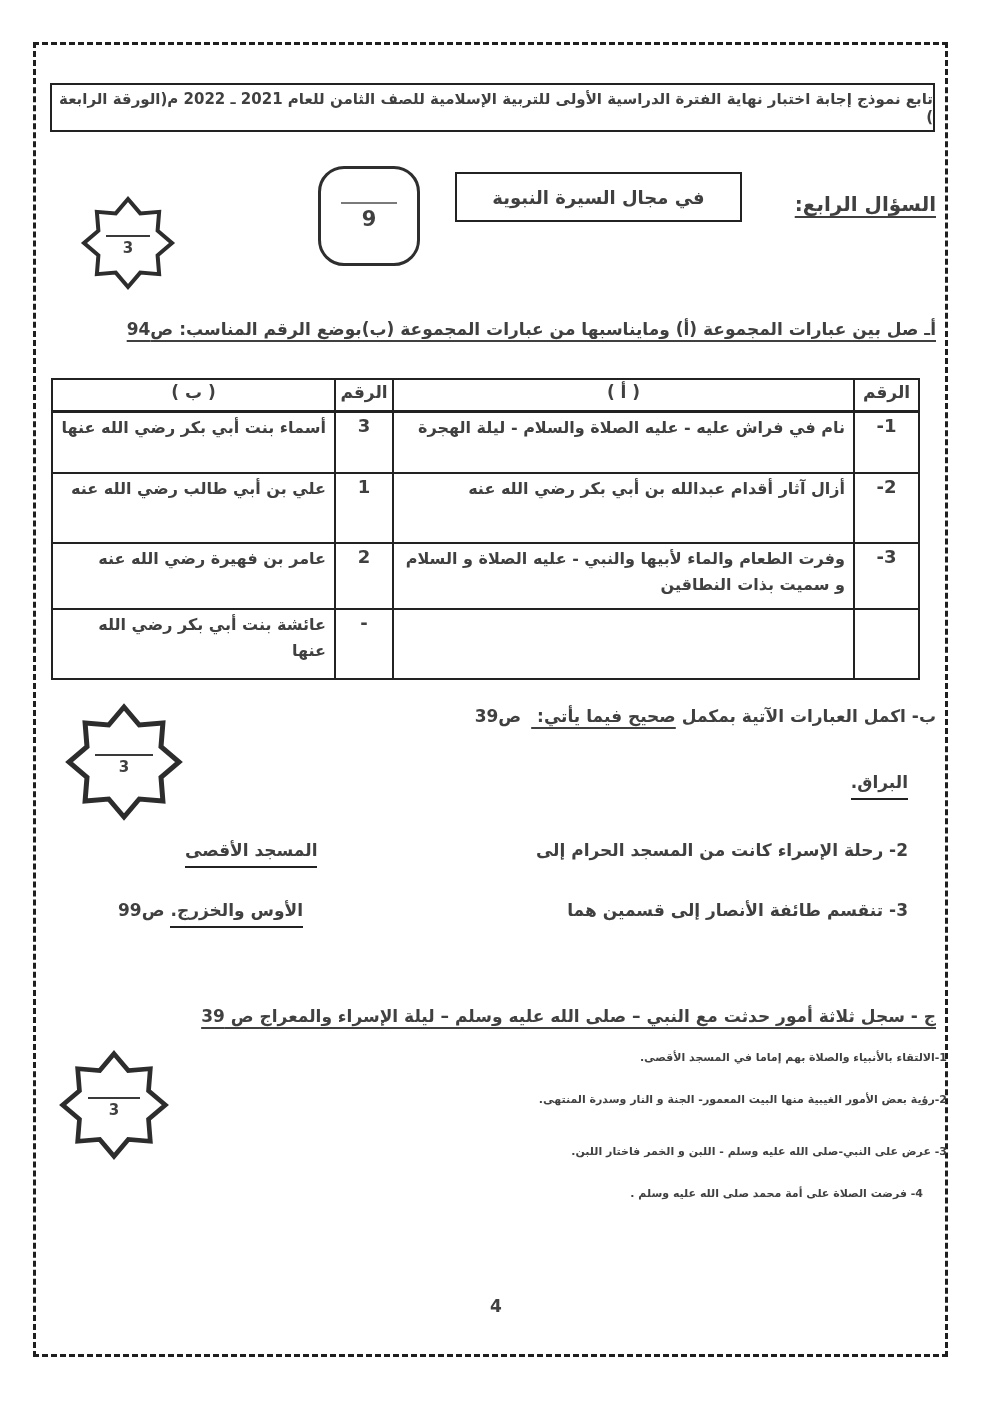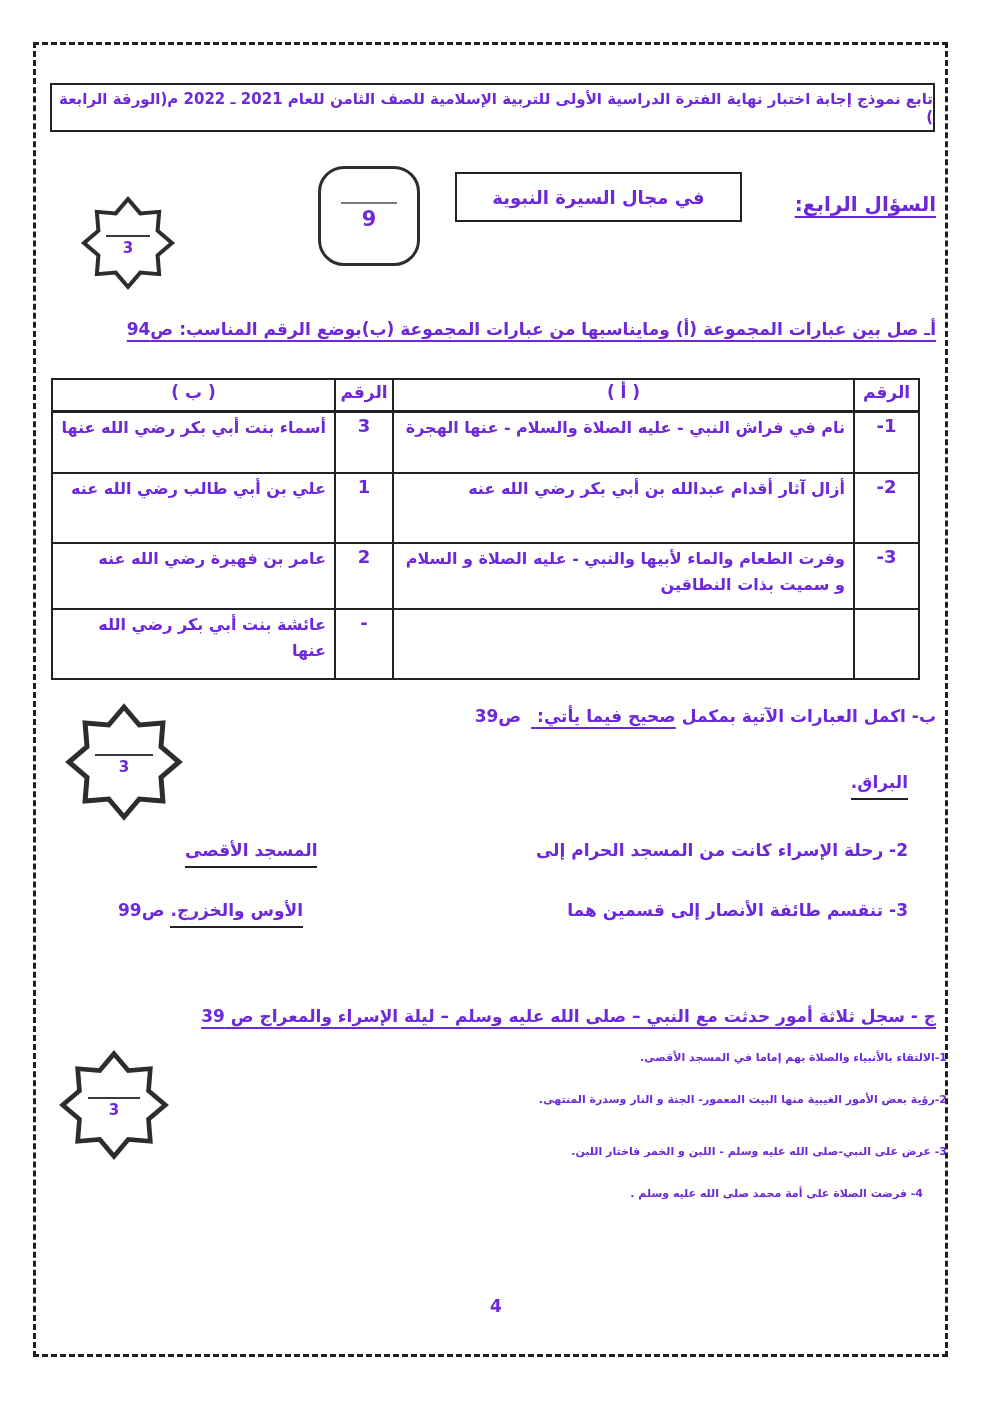--- a/index.html
+++ b/index.html
@@ -1,18 +1,18 @@
 <!DOCTYPE html>
 <html lang="ar"><head>
 <meta charset="utf-8">
 <style>
   html,body{margin:0;padding:0;background:#e8e8e8;}
   .page{
     position:relative;width:992px;height:1402px;background:#ffffff;
-    font-family:"DejaVu Sans",sans-serif;color:#6d28d9;overflow:hidden;
+    font-family:"DejaVu Sans",sans-serif;color:#404040;overflow:hidden;
     margin:0 auto;
   }
   .dashed-frame{
     position:absolute;left:33px;top:42px;width:915px;height:1315px;
     border:3px dashed #1f1f1f;box-sizing:border-box;
   }
   .header-box{
     position:absolute;left:50px;top:83px;width:885px;height:49px;
     border:2px solid #222;box-sizing:border-box;
     display:flex;align-items:center;justify-content:center;
@@ -124,21 +124,21 @@
       </colgroup>
     <tbody>
         <tr>
       <th>الرقم</th>
       <th>( أ )</th>
       <th>الرقم</th>
       <th>( ب )</th>
     </tr>
     <tr style="height:62px;">
       <td class="num" dir="ltr">-1</td>
-      <td class="txt">نام في فراش النبي - عليه الصلاة والسلام - عنها الهجرة</td>
+      <td class="txt">نام في فراش عليه - عليه الصلاة والسلام - ليلة الهجرة</td>
       <td class="num">3</td>
       <td class="txt">أسماء بنت أبي بكر رضي الله عنها</td>
     </tr>
     <tr style="height:70px;">
       <td class="num" dir="ltr">-2</td>
       <td class="txt">أزال آثار أقدام عبدالله بن أبي بكر رضي الله عنه</td>
       <td class="num">1</td>
       <td class="txt">علي بن أبي طالب  رضي الله عنه</td>
     </tr>
     <tr style="height:66px;">

